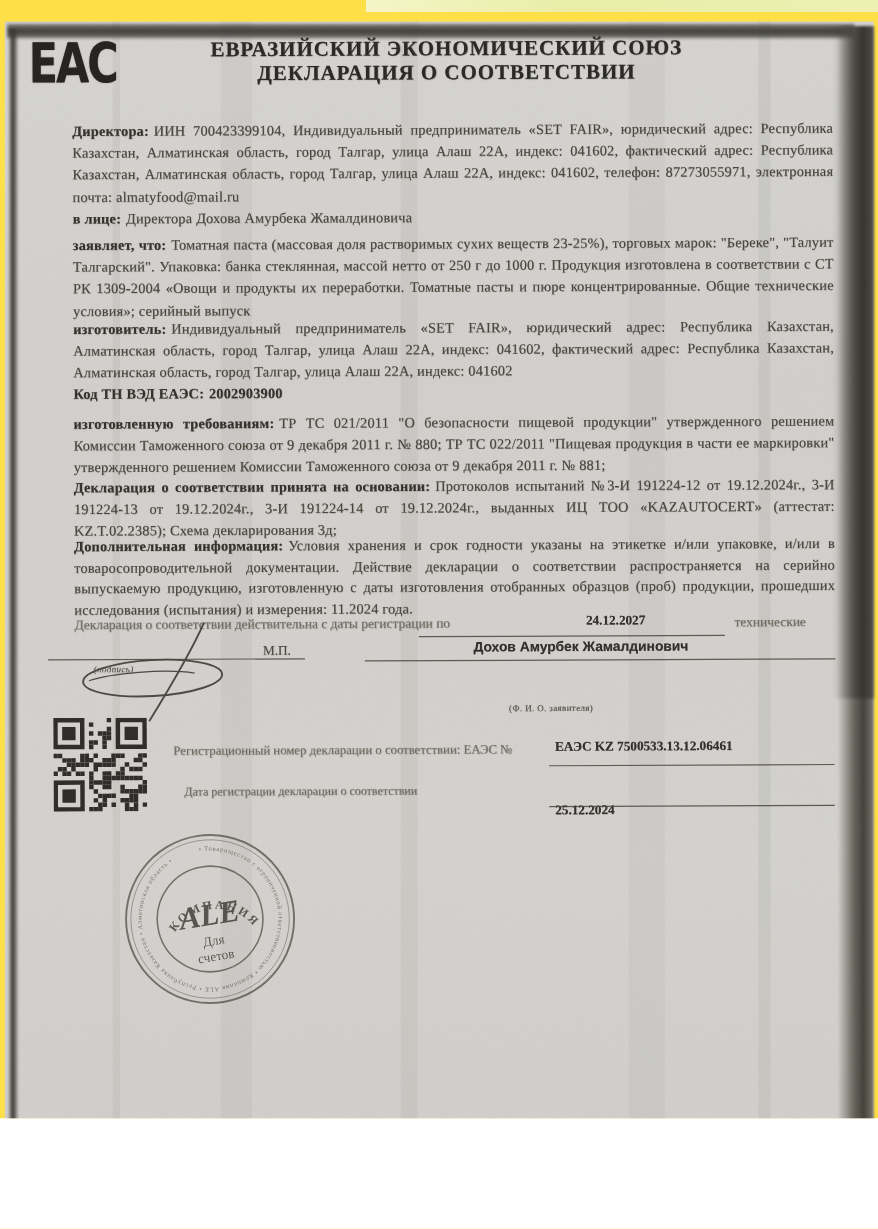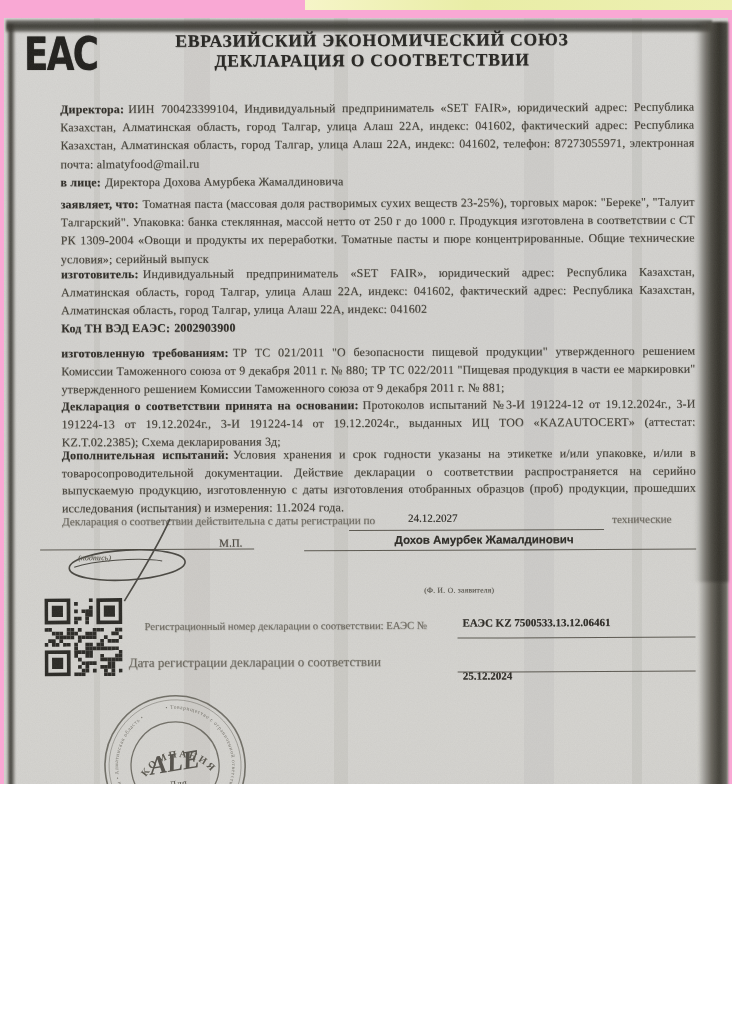--- a/index.html
+++ b/index.html
@@ -1,17 +1,17 @@
 <!DOCTYPE html>
 <html><head>
 <meta charset="utf-8">
 <style>
   html,body{margin:0;padding:0;}
   body{background:#ffffff;font-family:"Liberation Serif", serif;}
-  .page{position:relative;width:732px;height:784px;background:#f9a8d4;overflow:hidden;}
+  .page{position:relative;width:732px;height:932px;background:#fde047;overflow:hidden;}
   .yellow-strip{position:absolute;left:305px;top:0;width:427px;height:10px;
     background:linear-gradient(90deg,#f6f5c8,#e9eda6 40%,#edf0b2);}
   .scan{position:absolute;left:4px;top:18px;width:724px;height:1000px;
     background:linear-gradient(180deg,#d8d7d4 0%,#d4d3d0 30%,#d6d5d1 70%,#d2d1ce 100%);}
   .noise-svg{position:absolute;left:0;top:0;pointer-events:none;opacity:.5;}
   .streak{position:absolute;top:0;height:100%;pointer-events:none;}
   .band-top{position:absolute;left:2px;top:2px;width:706px;height:13px;
     background:linear-gradient(180deg,#6d6c67,#26251f 45%,#55544e 80%,rgba(120,118,112,0));
     filter:blur(1.2px);opacity:.88;}
   .band-left{position:absolute;left:3px;top:6px;width:8px;height:992px;
@@ -92,25 +92,25 @@
 
       <div class="para" style="top:325px;">
         <b>изготовленную требованиям:</b><span>ТР ТС 021/2011 "О безопасности пищевой продукции" утвержденного решением Комиссии Таможенного союза от 9 декабря 2011 г. № 880; ТР ТС 022/2011 "Пищевая продукция в части ее маркировки" утвержденного решением Комиссии Таможенного союза от 9 декабря 2011 г. № 881;</span>
       </div>
 
       <div class="para" style="top:378px;">
         <b>Декларация о соответствии принята на основании:</b><span>Протоколов испытаний №3-И 191224-12 от 19.12.2024г., 3-И 191224-13 от 19.12.2024г., 3-И 191224-14 от 19.12.2024г., выданных ИЦ ТОО «KAZAUTOCERT» (аттестат: KZ.T.02.2385); Схема декларирования 3д;</span>
       </div>
 
       <div class="para" style="top:428px;line-height:17.6px;">
-        <b>Дополнительная испытаний:</b><span>Условия хранения и срок годности указаны на этикетке и/или упаковке, и/или в товаросопроводительной документации. Действие декларации о соответствии распространяется на серийно выпускаемую продукцию, изготовленную с даты изготовления отобранных образцов (проб) продукции, прошедших исследования (испытания) и измерения: 11.2024 года.</span>
+        <b>Дополнительная информация:</b><span>Условия хранения и срок годности указаны на этикетке и/или упаковке, и/или в товаросопроводительной документации. Действие декларации о соответствии распространяется на серийно выпускаемую продукцию, изготовленную с даты изготовления отобранных образцов (проб) продукции, прошедших исследования (испытания) и измерения: 11.2024 года.</span>
       </div>
 
       <div class="smallrow faded" style="left:58px;top:496px;font-size:11.2px;">Декларация о соответствии действительна с даты регистрации по</div>
-      <div class="smallrow value" style="left:404px;top:494px;width:130px;text-align:left;font-weight:normal;">24.12.2027</div>
+      <div class="smallrow value" style="left:444px;top:494px;width:130px;text-align:center;font-weight:bold;">24.12.2027</div>
       <div class="hline" style="left:345px;top:512px;width:255px;"></div>
       <div class="smallrow faded" style="left:608px;top:496px;font-size:11.2px;">технические</div>
 
       <svg class="sig-svg" style="left:58px;top:478px;" width="190" height="110" viewBox="0 0 190 110">
         <g stroke="#3a3832" fill="none" stroke-width="1.6" opacity=".9">
           <ellipse cx="65" cy="68" rx="58" ry="15" transform="rotate(-3 65 68)"></ellipse>
           <path d="M108,22 C100,40 80,75 62,104"></path>
           <path d="M12,70 C30,64 75,60 100,64" stroke-width="1"></path>
         </g>
       </svg>
@@ -251,21 +251,21 @@
             <rect x="16" y="20" width="1" height="1"></rect>
             <rect x="17" y="20" width="1" height="1"></rect>
             <rect x="18" y="20" width="1" height="1"></rect>
           </g>
       </svg>
 
       <div class="smallrow faded" style="left:140px;top:602px;font-size:10.6px;">Регистрационный номер декларации о соответствии: ЕАЭС №</div>
       <div class="smallrow value" style="left:458px;top:599px;font-size:11px;">ЕАЭС KZ 7500533.13.12.06461</div>
       <div class="hline" style="left:453px;top:620px;width:238px;"></div>
 
-      <div class="smallrow faded" style="left:124px;top:636px;font-size:13px;">Дата регистрации декларации о соответствии</div>
+      <div class="smallrow faded" style="left:149px;top:636px;font-size:10px;">Дата регистрации декларации о соответствии</div>
       <div class="smallrow value" style="left:458px;top:652px;font-size:11px;">25.12.2024</div>
       <div class="hline" style="left:453px;top:654px;width:238px;"></div>
 
       <svg class="stamp-svg" style="left:95px;top:672px;" width="150" height="150" viewBox="0 0 150 150">
         <defs>
           <path id="rimPath" d="M75,18 a57,57 0 1,1 -0.01,0 z"></path>
           <path id="innerArc" d="M40,88 a40,40 0 0,1 70,-1"></path>
         </defs>
         <g stroke="#4f4c43" fill="none">
           <circle cx="75" cy="75" r="70" stroke-width="1.6" opacity=".85"></circle>

